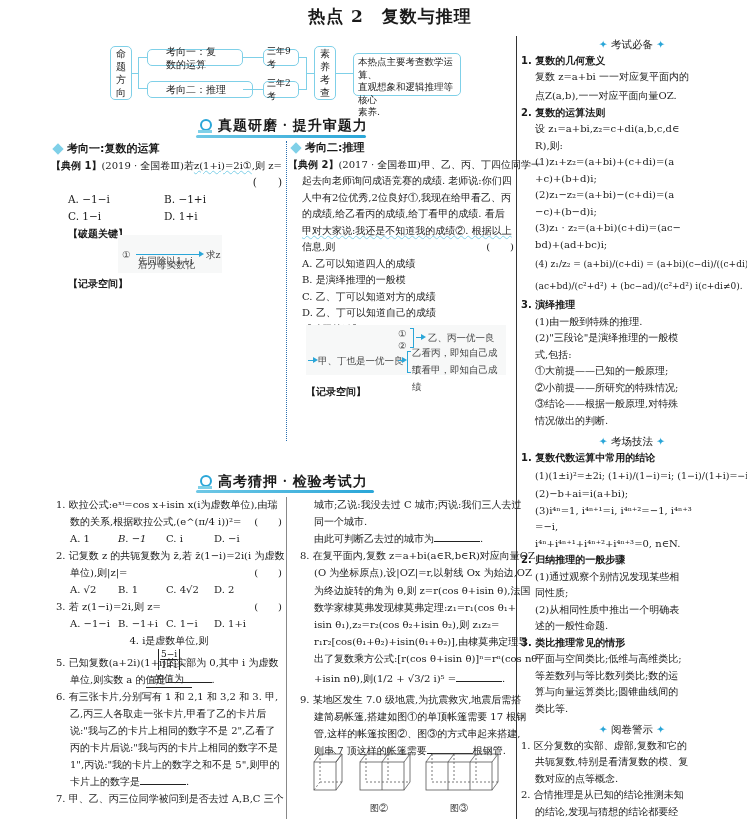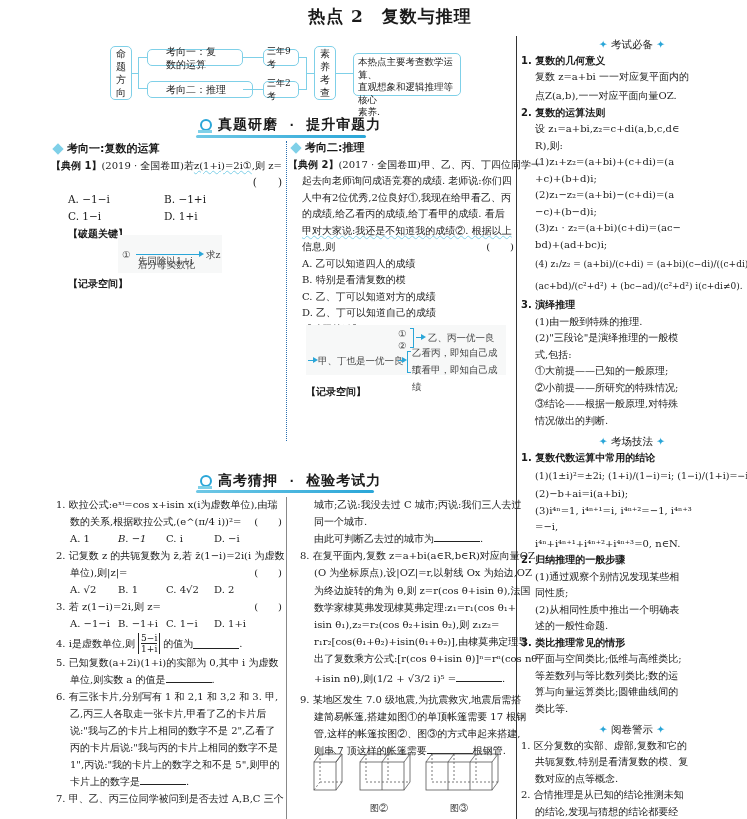--- a/index.html
+++ b/index.html
@@ -5,21 +5,21 @@
   *{box-sizing:border-box;margin:0;padding:0;}
   html,body{width:747px;height:819px;background:#fff;overflow:hidden;}
   body{font-family:"DejaVu Serif","Liberation Serif",serif;color:#1a1a1a;font-size:10.5px;line-height:17px;position:relative;}
   .abs{position:absolute;}
   .title{left:270px;top:8px;width:240px;font-size:17px;font-weight:bold;letter-spacing:1px;text-align:center;font-family:"DejaVu Serif",serif;}
   
   .mm-box{position:absolute;border:1.2px solid #7fd0e8;border-radius:5px;background:#fff;font-size:10px;line-height:13px;padding:2px 18px;display:flex;align-items:center;}
   .mm-vert{flex-direction:column;justify-content:center;text-align:center;padding:3px 2px;width:22px;line-height:13px;}
   .mm-line{position:absolute;background:#7fd0e8;}
   
-  .sec{position:absolute;font-family:Liberation Mono, monospace;font-weight:bold;font-size:14px;letter-spacing:1px;display:flex;align-items:center;gap:6px;}
+  .sec{position:absolute;font-family:Liberation Serif, serif;font-weight:bold;font-size:14px;letter-spacing:1px;display:flex;align-items:center;gap:6px;}
   .sec-underline{position:absolute;height:3px;background:linear-gradient(90deg,#6fc8e6,#2aa6d8);border-radius:2px;}
   .mag{width:14px;height:14px;position:relative;}
   .mag:before{content:"";position:absolute;left:2px;top:0;width:8px;height:8px;border:2px solid #2aa6d8;border-radius:50%;}
   .mag:after{content:"";position:absolute;left:0;top:11px;width:14px;height:3px;background:#7fd0e8;}
   .dotline{position:absolute;border-left:1.5px dotted #2a6fb0;}
   .solidline{position:absolute;border-left:1.5px solid #333;}
   .sub{font-family:"DejaVu Sans",sans-serif;font-size:11px;font-weight:bold;}
   .diamond{display:inline-block;width:8px;height:8px;background:#7fd0e8;transform:rotate(45deg);margin-right:5px;vertical-align:middle;}
   .bold{font-weight:bold;font-family:"DejaVu Sans",sans-serif;}
   .p{white-space:nowrap;}
@@ -115,21 +115,21 @@
 
 <div class="abs" style="left:288px;top:140px;width:226px;font-size:10px;line-height:16.5px;">
   <div class="sub" style="padding-left:4px;"><span class="diamond"></span><span>考向二:推理</span></div>
   <div class="p"><span class="bold">【典例 2】</span><span>(2017 · 全国卷Ⅲ)甲、乙、丙、丁四位同学一</span></div>
   <div class="p ind">起去向老师询问成语竞赛的成绩. 老师说:你们四</div>
   <div class="p ind">人中有2位优秀,2位良好①,我现在给甲看乙、丙</div>
   <div class="p ind">的成绩,给乙看丙的成绩,给丁看甲的成绩. 看后</div>
   <div class="p ind wavy" style="text-decoration-color:#7fd0e8;">甲对大家说:我还是不知道我的成绩②. 根据以上</div>
   <div class="p ind"><span>信息,则</span><span class="paren">(　　)</span></div>
   <div class="ind">A. 乙可以知道四人的成绩</div>
-  <div class="ind">B. 特别是看清复数的模</div>
+  <div class="ind">B. 是演绎推理的一般模</div>
   <div class="ind">C. 乙、丁可以知道对方的成绩</div>
   <div class="ind">D. 乙、丁可以知道自己的成绩</div>
   <div class="bold ind">【破题关键】</div>
 </div>
 <div class="diagram" style="left:306px;top:325px;width:200px;height:50px;">
   <span class="abs" style="left:92px;top:0px;">①</span>
   <span class="abs" style="left:92px;top:12px;">②</span>
   <div class="abs" style="left:104px;top:3px;width:4px;height:20px;border:1px solid #2aa6d8;border-left:none;"></div>
   <div class="arrow" style="left:110px;top:12px;width:6px;"></div>
   <span class="abs" style="left:122px;top:4px;">乙、丙一优一良</span>
@@ -166,21 +166,21 @@
     <span style="width:48px;">C. 4√2</span>
     <span>D. 2</span>
   </div>
   <div class="p"><span>3. 若 z(1−i)=2i,则 z=</span><span class="paren">(　　)</span></div>
   <div class="opts ind">
     <span style="width:48px;">A. −1−i</span>
     <span style="width:48px;">B. −1+i</span>
     <span style="width:48px;">C. 1−i</span>
     <span>D. 1+i</span>
   </div>
-  <div class="p" style="height:22px;display:flex;align-items:center;">
+  <div class="p" style="height:22px;display:flex;align-items:center;flex-direction:column;">
     <span>4. i是虚数单位,则</span>
     <span style="display:inline-flex;flex-direction:column;align-items:center;border-left:1px solid #222;border-right:1px solid #222;padding:0 2px;margin:0 3px;font-size:9px;line-height:10px;">
       <span style="border-bottom:1px solid #222;">5−i</span>
       <span>1+i</span>
     </span>
     <span>的值为</span><span class="blank"></span>.
   </div>
   <div class="p">5. 已知复数(a+2i)(1+i)的实部为 0,其中 i 为虚数</div>
   <div class="p ind"><span>单位,则实数 a 的值是</span><span class="blank"></span>.</div>
   <div class="p">6. 有三张卡片,分别写有 1 和 2,1 和 3,2 和 3. 甲,</div>

